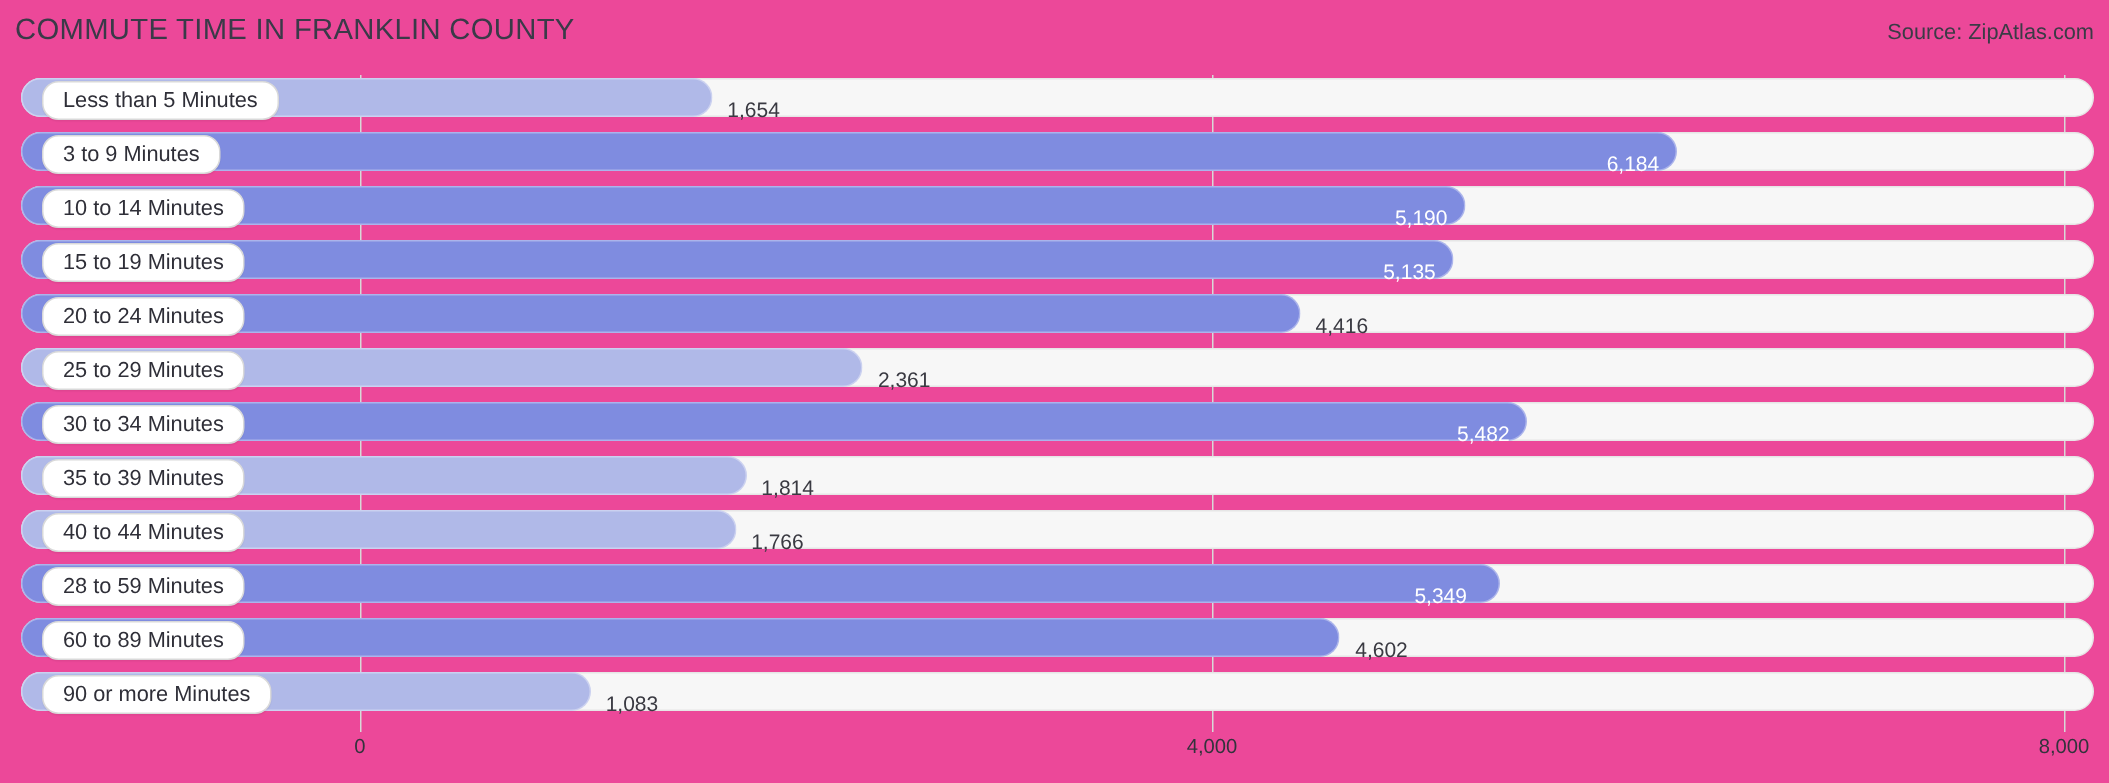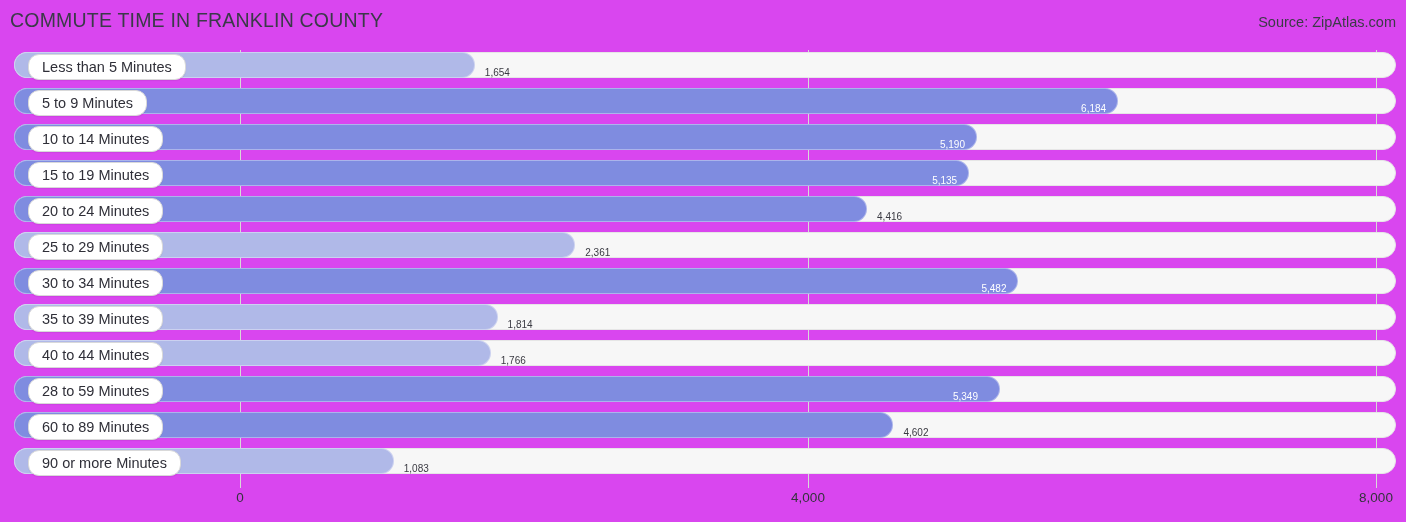--- a/index.html
+++ b/index.html
@@ -7,21 +7,21 @@
     margin: 0; padding: 0;
     width: 1406px; height: 522px;
     background: #ffffff;
     font-family: "Liberation Sans", sans-serif;
     overflow: hidden;
   }
   #chart-root {
     position: relative;
     width: 1406px;
     height: 522px;
-    background: #d946ef;
+    background: #ec4899;
   }
   
   #chart-title {
     position: absolute;
     left: 10px; top: 9px;
     font-size: 19.5px;
     font-weight: 400;
     letter-spacing: .2px;
     color: #3a3a48;
     white-space: nowrap;
@@ -88,21 +88,21 @@
     color: #2f2f38;
     white-space: nowrap;
     box-shadow: 0 1px 1px rgba(0,0,0,.06);
   }
   .value {
     position: absolute;
     top: 0;
     height: 41px;
     display: flex;
     align-items: center;
-    font-size: 10px;
+    font-size: 14px;
     white-space: nowrap;
   }
   .value.outside { color: #3a3a42; }
   .value.inside  { color: #ffffff; }
   
   #axis {
     position: absolute;
     left: 0; top: 488px;
     width: 1406px;
     height: 34px;
@@ -134,21 +134,21 @@
     <div id="rows">
         <div class="row" style="top: 2px;">
           <div class="track"></div>
           <div class="bar light" style="width: 460.868px;"></div>
           <div class="label-pill">Less than 5 Minutes</div>
           <div class="value outside" style="left: 470.868px;">1,654</div>
         </div>
         <div class="row" style="top: 38px;">
           <div class="track"></div>
           <div class="bar dark" style="width: 1104.13px;"></div>
-          <div class="label-pill">5 to 9 Minutes</div>
+          <div class="label-pill">3 to 9 Minutes</div>
           <div class="value inside" style="right: 289.872px;">6,184</div>
         </div>
         <div class="row" style="top: 74px;">
           <div class="track"></div>
           <div class="bar dark" style="width: 962.98px;"></div>
           <div class="label-pill">10 to 14 Minutes</div>
           <div class="value inside" style="right: 431.02px;">5,190</div>
         </div>
         <div class="row" style="top: 110px;">
           <div class="track"></div>

